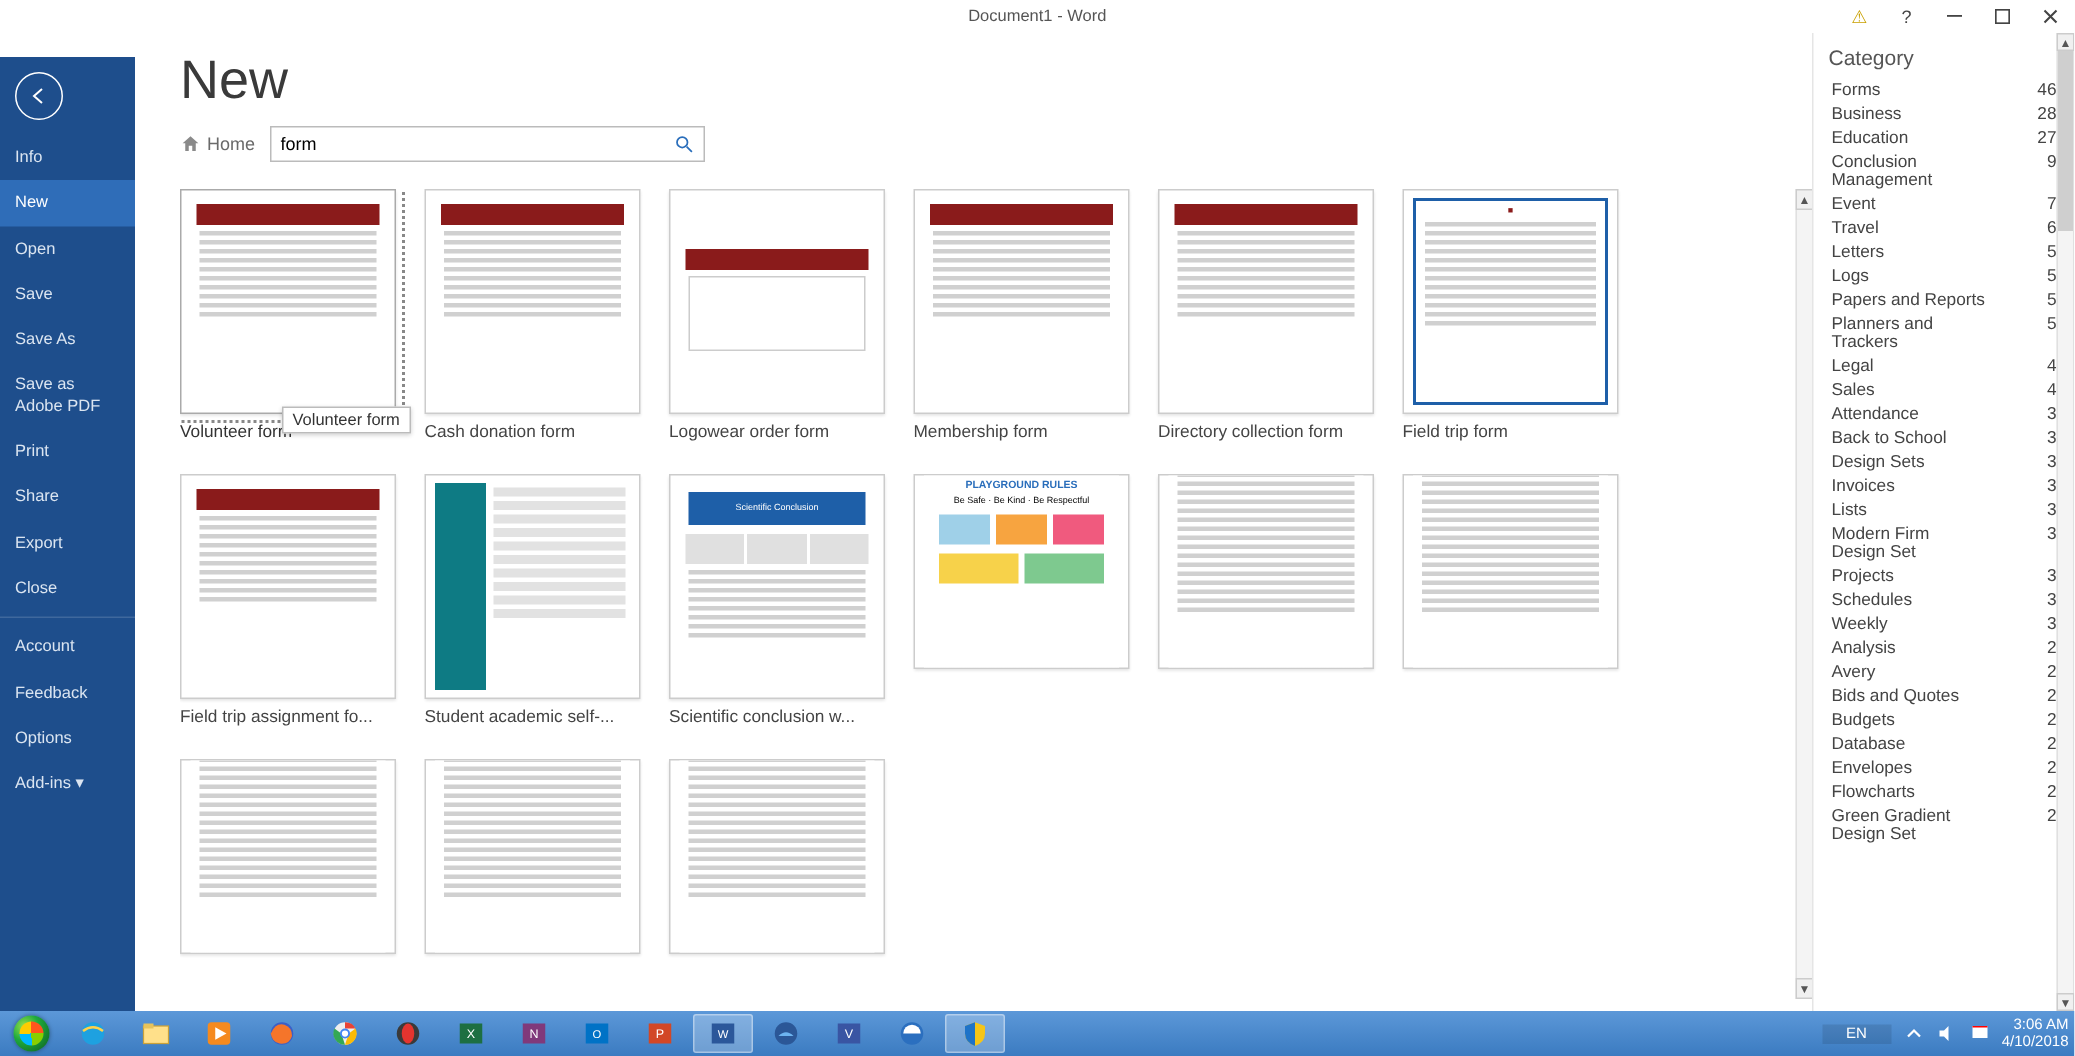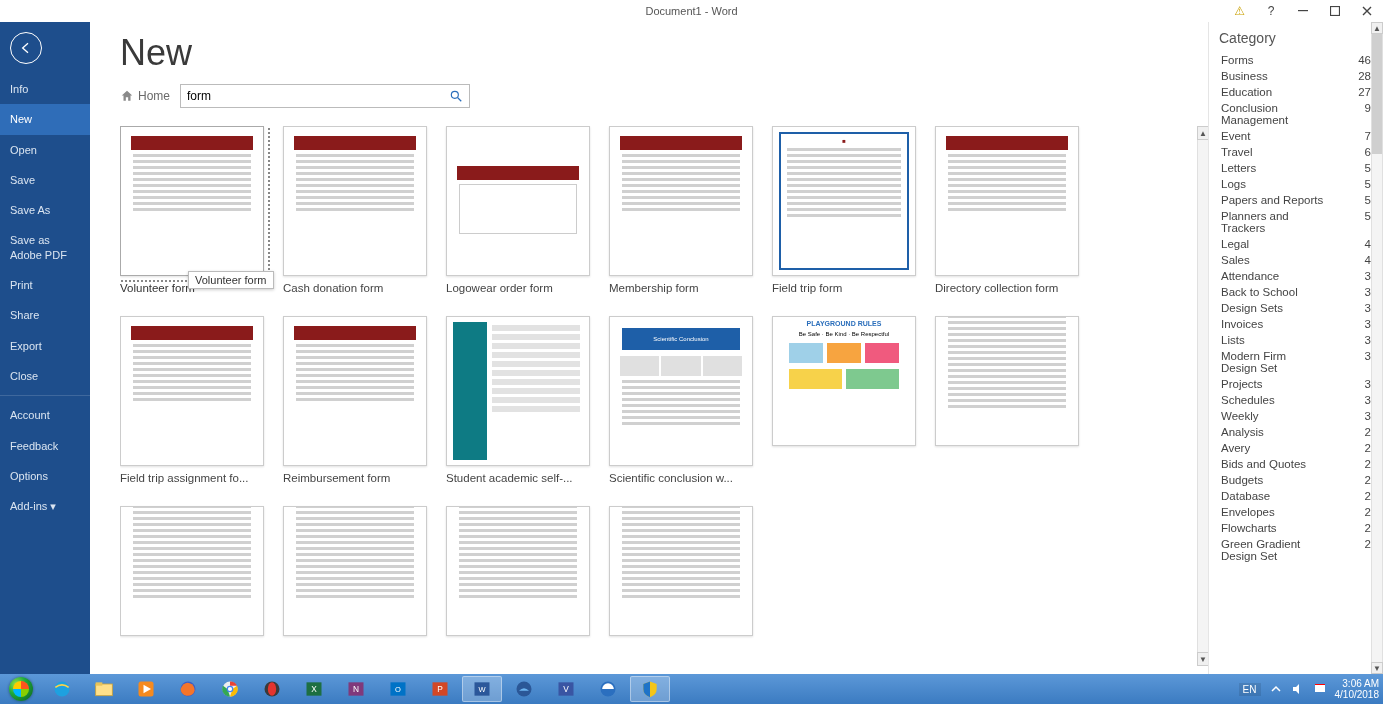--- a/index.html
+++ b/index.html
@@ -10,21 +10,21 @@
   .title-bar { height: 22px; background: #fff; display: flex; align-items: center; position: relative; }
   .title-bar .doc-title { position: absolute; left: 50%; transform: translateX(-50%); font-size: 11px; color: #555; }
   .title-bar .right-controls { position: absolute; right: 0; display: flex; align-items: center; gap: 0; }
   .title-bar .right-controls .tb-btn { width: 32px; height: 22px; display: flex; align-items: center; justify-content: center; font-size: 12px; color: #444; }
   .title-bar .warn { color: #c9a000; font-size: 12px; margin-right: 10px; }
   .title-bar .help { font-size: 13px; color: #444; }
 
   .main-body { flex: 1; display: flex; overflow: hidden; background: #fff; }
 
   
-  .sidebar { width: 90px; background: #1e4e8c; color: #fff; display: flex; flex-direction: column; font-size: 11px; }
+  .sidebar { width: 90px; background: #1e4e8c; color: #fff; display: flex; flex-direction: column; font-size: 11px; margin-top: 16px; }
   .back-circle { width: 32px; height: 32px; border: 1.5px solid #fff; border-radius: 50%; margin: 10px; display: flex; align-items: center; justify-content: center; }
   .back-circle svg { width: 16px; height: 16px; fill: #fff; }
   .nav-item { padding: 8px 10px; color: #dbe5f1; cursor: pointer; }
   .nav-item.selected { background: #2f6db8; color: #fff; }
   .nav-sep { height: 1px; background: rgba(255,255,255,0.15); margin: 4px 0; }
   .nav-item.small { line-height: 1.3; }
 
   
   .content { flex: 1; display: flex; position: relative; background: #fff; overflow: hidden; }
   .templates-pane { flex: 1; padding: 10px 30px 0 30px; overflow: hidden; position: relative; }
@@ -78,21 +78,21 @@
   
   .taskbar { height: 30px; background: linear-gradient(#5c98d8, #3b7bc1); display: flex; align-items: center; padding: 0 4px; position:relative; }
   .taskbar .start { width: 34px; height: 28px; display:flex; align-items:center; justify-content:center; }
   .taskbar .start .orb { width:24px; height:24px; border-radius:50%; background: radial-gradient(circle at 30% 30%, #9de24a 0%, #1eaa3d 40%, #0d5c1e 100%); box-shadow:0 0 3px rgba(0,0,0,0.4); position:relative;}
   .taskbar .start .orb::after{content:"";position:absolute;inset:4px;border-radius:50%;background:conic-gradient(#f25022 0 90deg,#7fba00 90deg 180deg,#00a4ef 180deg 270deg,#ffb900 270deg 360deg);filter:brightness(1.1) saturate(1.1);}
   .taskbar-items { display:flex; gap:2px; margin-left:4px; }
   .tb-item { width:40px; height:26px; display:flex; align-items:center; justify-content:center; border:1px solid transparent; border-radius:2px;}
   .tb-item.active { background: rgba(255,255,255,0.25); border:1px solid rgba(255,255,255,0.4);}
   .tb-item svg, .tb-item .ico { width:20px; height:20px; }
   .taskbar-right { position:absolute; right:4px; display:flex; align-items:center; gap:8px; color:#fff; font-size:10px; }
-  .taskbar-right .lang { background:rgba(0,0,0,0.1); padding:1px 4px; }
+  .taskbar-right .lang { background:rgba(0,0,0,0.1); padding:1px 16px; }
   .taskbar-right .clock { text-align:right; line-height:1.1; }
   .tray-ico { width:14px; height:14px; display:inline-block; }
 </style>
 </head>
 <body>
 
 <div class="app">
 
   <div class="title-bar">
     <div class="doc-title">Document1 - Word</div>
@@ -226,20 +226,38 @@
                     <div class="thumb-line"></div>
                     <div class="thumb-line"></div>
                     <div class="thumb-line"></div>
                     <div class="thumb-line"></div>
                   </div>
                 </div>
                 <div class="template-label">Membership form</div>
               </div>
               <div class="template-card">
                 <div class="template-thumb">
+                  <div class="thumb-inner">
+                    <div class="thumb-header"></div>
+                    <div class="thumb-line"></div>
+                    <div class="thumb-line"></div>
+                    <div class="thumb-line"></div>
+                    <div class="thumb-line"></div>
+                    <div class="thumb-line"></div>
+                    <div class="thumb-line"></div>
+                    <div class="thumb-line"></div>
+                    <div class="thumb-line"></div>
+                    <div class="thumb-line"></div>
+                    <div class="thumb-line"></div>
+                  </div>
+                </div>
+                <div class="template-label">Directory collection form</div>
+              </div>
+              <div class="template-card">
+                <div class="template-thumb">
                   <div class="thumb-inner" style="border:2px solid #1e5fa8;">
                     <div style="font-size:6px;text-align:center;color:#8a1b1b;margin:4px;">■</div>
                     <div class="thumb-line"></div>
                     <div class="thumb-line"></div>
                     <div class="thumb-line"></div>
                     <div class="thumb-line"></div>
                     <div class="thumb-line"></div>
                     <div class="thumb-line"></div>
                     <div class="thumb-line"></div>
                     <div class="thumb-line"></div>
@@ -260,57 +278,21 @@
                     <div class="thumb-line"></div>
                     <div class="thumb-line"></div>
                     <div class="thumb-line"></div>
                     <div class="thumb-line"></div>
                     <div class="thumb-line"></div>
                     <div class="thumb-line"></div>
                     <div class="thumb-line"></div>
                     <div class="thumb-line"></div>
                   </div>
                 </div>
-                <div class="template-label">Directory collection form</div>
-              </div>
-              <div class="template-card">
-                <div class="template-thumb">
-                  <div class="thumb-inner">
-                    <div class="thumb-header"></div>
-                    <div class="thumb-line"></div>
-                    <div class="thumb-line"></div>
-                    <div class="thumb-line"></div>
-                    <div class="thumb-line"></div>
-                    <div class="thumb-line"></div>
-                    <div class="thumb-line"></div>
-                    <div class="thumb-line"></div>
-                    <div class="thumb-line"></div>
-                    <div class="thumb-line"></div>
-                    <div class="thumb-line"></div>
-                  </div>
-                </div>
                 <div class="template-label">Field trip assignment fo...</div>
-              </div>
-              <div class="template-card">
-                <div class="template-thumb">
-                  <div class="thumb-inner">
-                    <div class="thumb-header"></div>
-                    <div class="thumb-line"></div>
-                    <div class="thumb-line"></div>
-                    <div class="thumb-line"></div>
-                    <div class="thumb-line"></div>
-                    <div class="thumb-line"></div>
-                    <div class="thumb-line"></div>
-                    <div class="thumb-line"></div>
-                    <div class="thumb-line"></div>
-                    <div class="thumb-line"></div>
-                    <div class="thumb-line"></div>
-                  </div>
-                </div>
-                <div class="template-label">Reimbursement form</div>
               </div>
               <div class="template-card">
                 <div class="template-thumb">
                   <div class="thumb-inner">
                     <div class="thumb-left"></div>
                     <div class="thumb-right">
                       <div class="thumb-block"></div>
                       <div class="thumb-block"></div>
                       <div class="thumb-block"></div>
                       <div class="thumb-block"></div>

